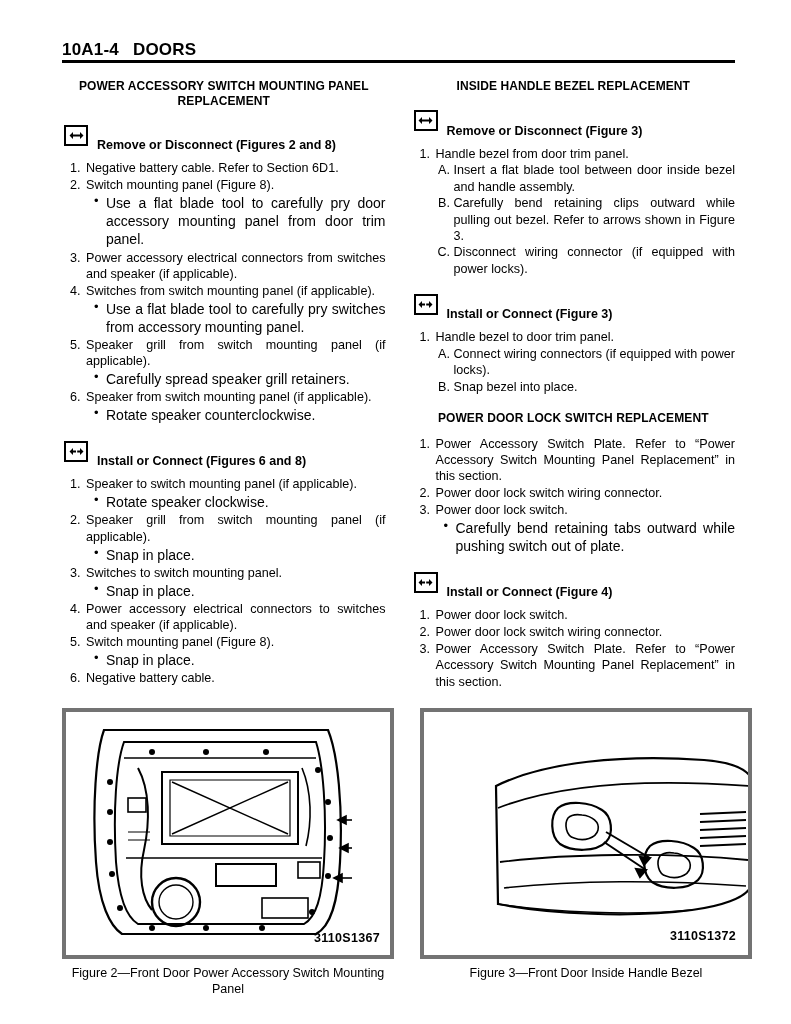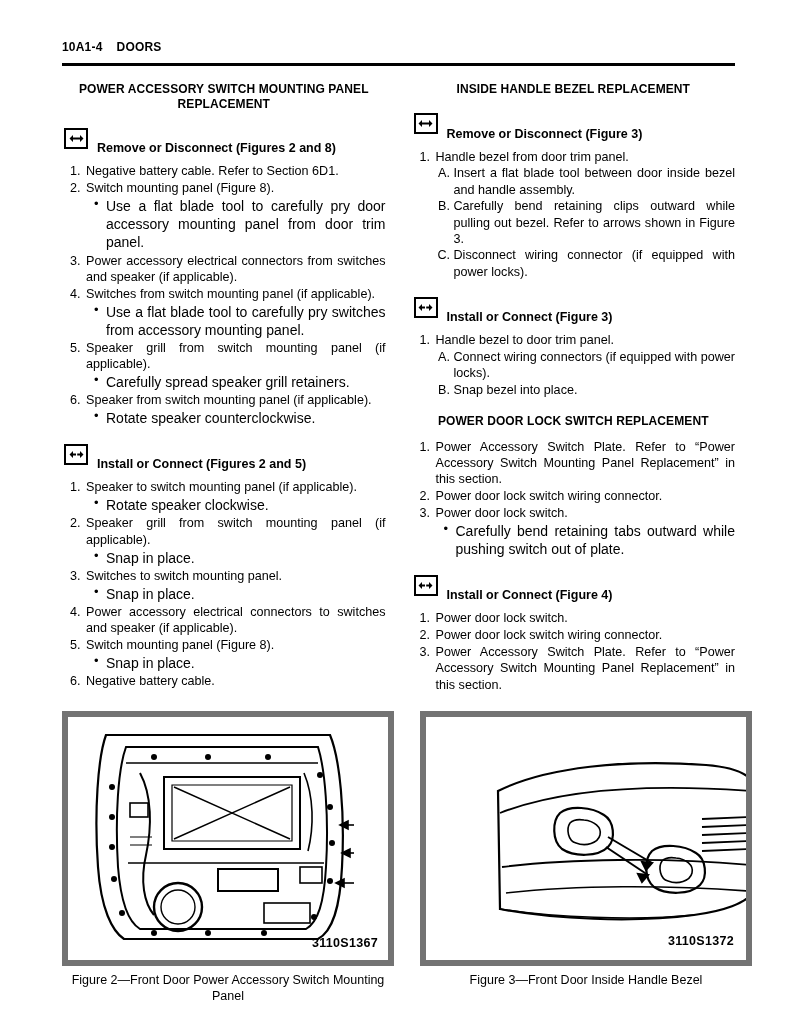--- a/index.html
+++ b/index.html
@@ -17,24 +17,24 @@
   }
   .page {
     position: relative;
     width: 791px;
     height: 1024px;
     box-sizing: border-box;
     padding: 40px 56px 0 62px;
   }
   
   .page-header {
-    font-size: 12px;
+    font-size: 17px;
     font-weight: bold;
     letter-spacing: 0.2px;
-    padding-bottom: 9px;
+    padding-bottom: 0;
   }
   .page-header .folio { margin-right: 14px; }
   .header-rule {
     border-top: 3px solid #000;
     margin-bottom: 14px;
   }
   
   .columns {
     display: flex;
     gap: 26px;
@@ -117,21 +117,21 @@
     font-size: 13px;
   }
   
   .figures {
     display: flex;
     gap: 26px;
     margin-top: 16px;
   }
   .figure { width: 332px; }
   .fig-frame {
-    border: 6px solid #737373;
+    border: 4px solid #737373;
     position: relative;
     background: #fff;
     overflow: hidden;
   }
   .fig-frame.left { height: 243px; }
   .fig-frame.right { height: 243px; padding-left: 30px; }
   .fig-code {
     position: absolute;
     font-size: 12.5px;
     font-weight: bold;
@@ -191,21 +191,21 @@
         </ul>
       </ol>
 
       <div class="proc-head">
         <span class="icon-box">
           <svg width="15" height="9" viewBox="0 0 15 9">
             <path d="M0.5 4.5 L4 1 L4 3.5 L7 3.5 L7 5.5 L4 5.5 L4 8 Z" fill="#000"></path>
             <path d="M14.5 4.5 L11 1 L11 3.5 L8.2 3.5 L8.2 5.5 L11 5.5 L11 8 Z" fill="#000"></path>
           </svg>
         </span>
-        <span class="label">Install or Connect (Figures 2 and 5)</span>
+        <span class="label">Install or Connect (Figures 6 and 8)</span>
       </div>
 
       <ol class="steps">
         <li>Speaker to switch mounting panel (if applicable).</li>
         <ul class="bullets">
           <li>Rotate speaker clockwise.</li>
         </ul>
         <li>Speaker grill from switch mounting panel (if applicable).</li>
         <ul class="bullets">
           <li>Snap in place.</li>

